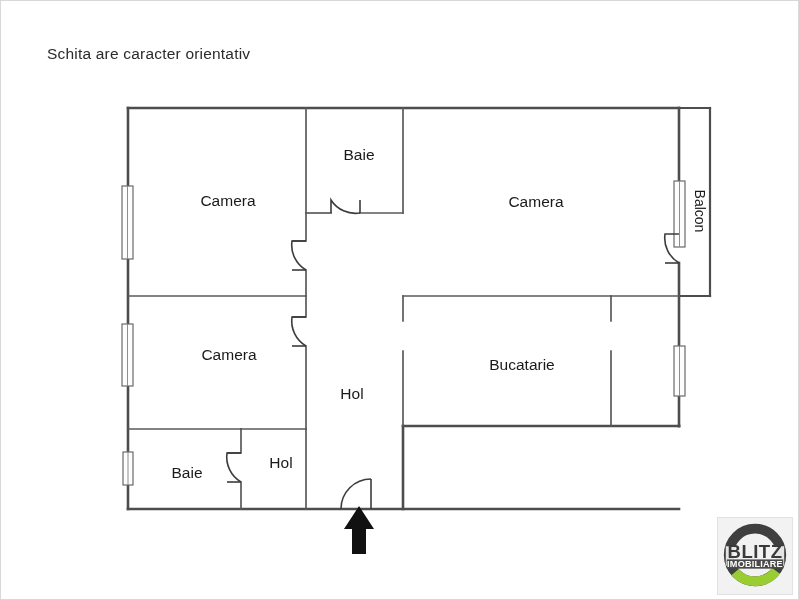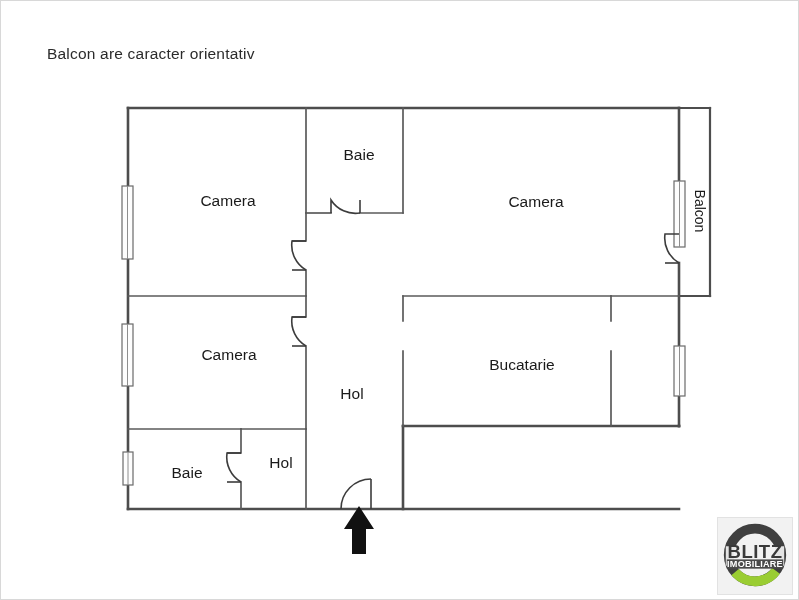--- a/index.html
+++ b/index.html
@@ -77,21 +77,21 @@
     font-size: 9.4px;
     fill: #ffffff;
     letter-spacing: 0.2px;
   }
 </style>
 </head>
 <body>
 
 <div id="screenshot">
 
-  <div id="plan-title">Balcon are caracter orientativ</div>
+  <div id="plan-title">Schita are caracter orientativ</div>
 
   <svg id="floorplan-svg" viewBox="0 0 799 600" xmlns="http://www.w3.org/2000/svg">
 
     <g stroke="#4d4d4d" stroke-width="2.6" fill="none" stroke-linecap="square">
 
       <line x1="127" y1="107" x2="678" y2="107"></line>
 
       <line x1="127" y1="107" x2="127" y2="508"></line>
 
       <line x1="127" y1="508" x2="678" y2="508"></line>

